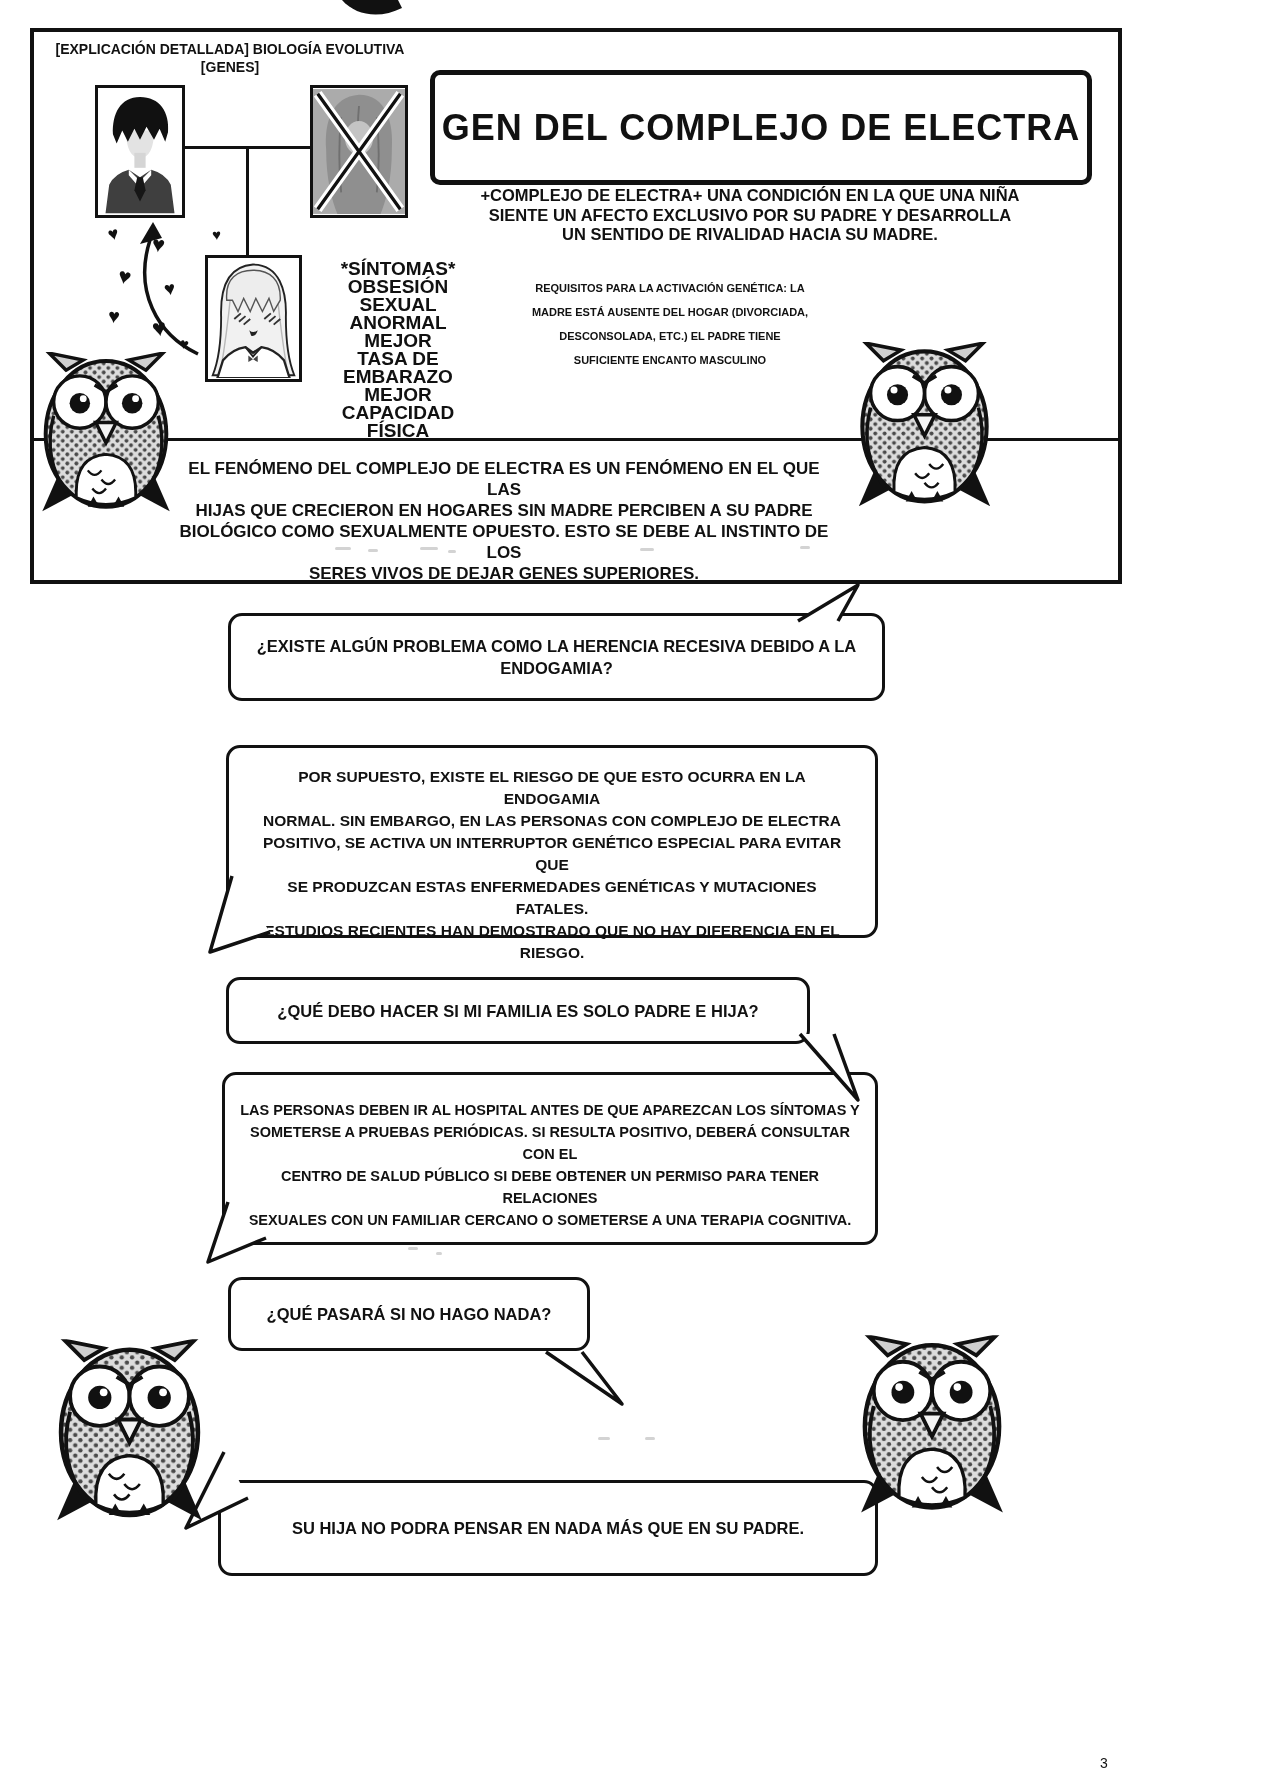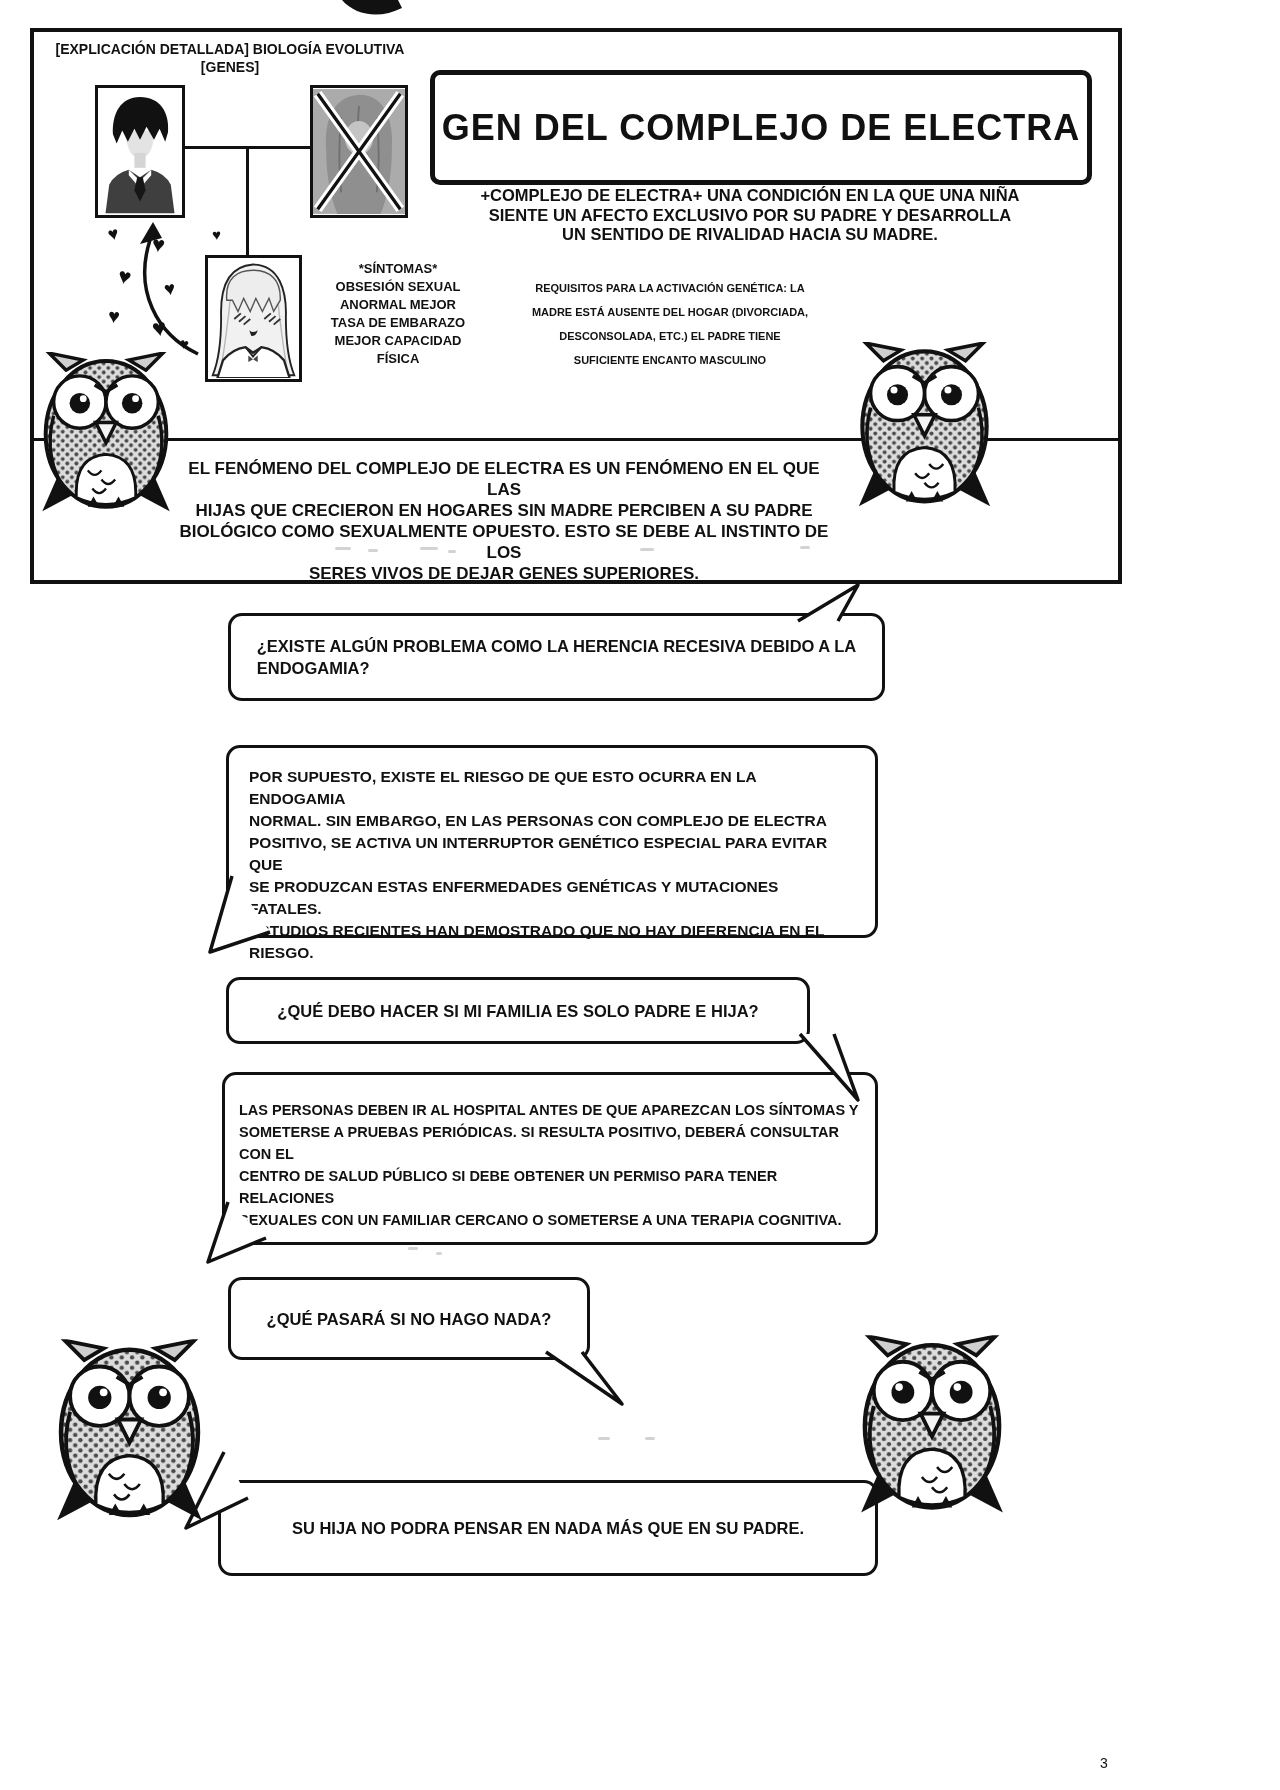--- a/index.html
+++ b/index.html
@@ -7,21 +7,21 @@
         font-family:"Liberation Sans",sans-serif;font-weight:700;color:#111;padding-left:28px;}
   .abs{position:absolute;}
   .txt{text-align:center;}
   .pre{white-space:pre-line;}
   .panel-border{border:4px solid #111;box-sizing:border-box;background:transparent;}
   .photo{border:3px solid #111;box-sizing:border-box;background:#fff;overflow:hidden;}
   .photo svg{display:block;width:100%;height:100%;}
   .title-box{border:5px solid #111;border-radius:10px;box-sizing:border-box;
              display:flex;align-items:center;justify-content:center;background:#fff;}
   .bubble{border:3.5px solid #111;border-radius:14px;box-sizing:border-box;background:#fff;
-          display:flex;align-items:center;justify-content:center;
+          display:flex;align-items:center;justify-content:center;text-align:center;
           z-index:1;font-size:16.5px;line-height:22px;white-space:pre-line;}
   .bubble.top{align-items:flex-start;}
   .tail{position:absolute;z-index:2;overflow:visible;}
   .heart{position:absolute;line-height:1;color:#111;display:inline-block;}
   .smudge{position:absolute;background:#d3d3d3;border-radius:2px;}
   .owl{position:absolute;z-index:5;}
   .owl svg{width:100%;height:100%;display:block;}
   .line{position:absolute;background:#111;}
   .pagenum{position:absolute;font-size:14px;font-weight:400;}
 </style>
@@ -135,21 +135,21 @@
   <span class="heart" style="left:180px;top:336px;font-size:15px;transform:rotate(14deg)">♥</span>
 
   <div class="abs title-box" style="left:430px;top:70px;width:662px;height:115px">
     <div class="txt" style="font-size:36px;letter-spacing:1px">GEN DEL COMPLEJO DE ELECTRA</div>
   </div>
 
   <div class="abs txt pre" style="left:445px;top:186px;width:610px;font-size:16.5px;line-height:19.5px">+COMPLEJO DE ELECTRA+ UNA CONDICIÓN EN LA QUE UNA NIÑA
 SIENTE UN AFECTO EXCLUSIVO POR SU PADRE Y DESARROLLA
 UN SENTIDO DE RIVALIDAD HACIA SU MADRE.</div>
 
-  <div class="abs txt pre" style="left:318px;top:260px;width:160px;font-size:13px;line-height:18px">*SÍNTOMAS*
+  <div class="abs txt pre" style="left:318px;top:260px;width:160px;font-size:19px;line-height:18px">*SÍNTOMAS*
 OBSESIÓN SEXUAL
 ANORMAL MEJOR
 TASA DE EMBARAZO
 MEJOR CAPACIDAD
 FÍSICA</div>
 
   <div class="abs txt pre" style="left:468px;top:276px;width:404px;font-size:11px;line-height:24px">REQUISITOS PARA LA ACTIVACIÓN GENÉTICA: LA
 MADRE ESTÁ AUSENTE DEL HOGAR (DIVORCIADA,
 DESCONSOLADA, ETC.) EL PADRE TIENE
 SUFICIENTE ENCANTO MASCULINO</div>
@@ -204,21 +204,21 @@
 SOMETERSE A PRUEBAS PERIÓDICAS. SI RESULTA POSITIVO, DEBERÁ CONSULTAR CON EL
 CENTRO DE SALUD PÚBLICO SI DEBE OBTENER UN PERMISO PARA TENER RELACIONES
 SEXUALES CON UN FAMILIAR CERCANO O SOMETERSE A UNA TERAPIA COGNITIVA.</div>
   <svg class="tail" style="left:198px;top:1198px;width:80px;height:78px" viewBox="0 0 80 78">
     <path d="M 30 4 L 10 64 L 68 40" fill="#fff" stroke="#111" stroke-width="3.5" stroke-linejoin="round"></path>
   </svg>
 
   <div class="smudge" style="left:408px;top:1247px;width:10px;height:2.5px"></div>
   <div class="smudge" style="left:436px;top:1252px;width:6px;height:2.5px"></div>
 
-  <div class="abs bubble" style="left:228px;top:1277px;width:362px;height:83px;padding:0 18px">¿QUÉ PASARÁ SI NO HAGO NADA?</div>
+  <div class="abs bubble" style="left:228px;top:1277px;width:362px;height:74px;padding:0 18px">¿QUÉ PASARÁ SI NO HAGO NADA?</div>
   <svg class="tail" style="left:528px;top:1346px;width:104px;height:64px" viewBox="0 0 104 64">
     <path d="M 18 6 L 94 58 L 54 6" fill="#fff" stroke="#111" stroke-width="3.5" stroke-linejoin="round"></path>
   </svg>
 
   <div class="abs bubble" style="left:218px;top:1480px;width:660px;height:96px;padding:0 24px">SU HIJA NO PODRA PENSAR EN NADA MÁS QUE EN SU PADRE.</div>
   <svg class="tail" style="left:168px;top:1446px;width:84px;height:88px" viewBox="0 0 84 88">
     <path d="M 56 6 L 18 82 L 80 52" fill="#fff" stroke="#111" stroke-width="3.5" stroke-linejoin="round"></path>
   </svg>
   <div class="smudge" style="left:598px;top:1437px;width:12px;height:3px;z-index:3"></div>
   <div class="smudge" style="left:645px;top:1437px;width:10px;height:3px;z-index:3"></div>

